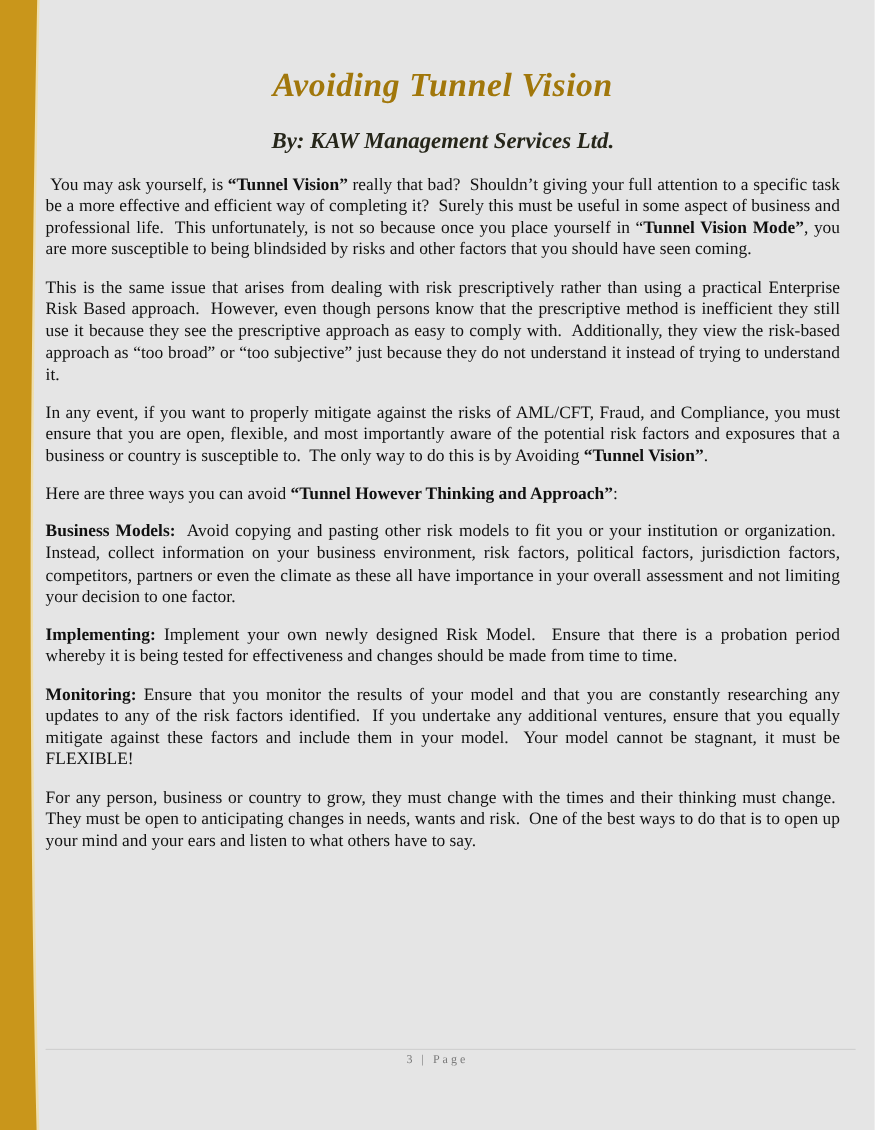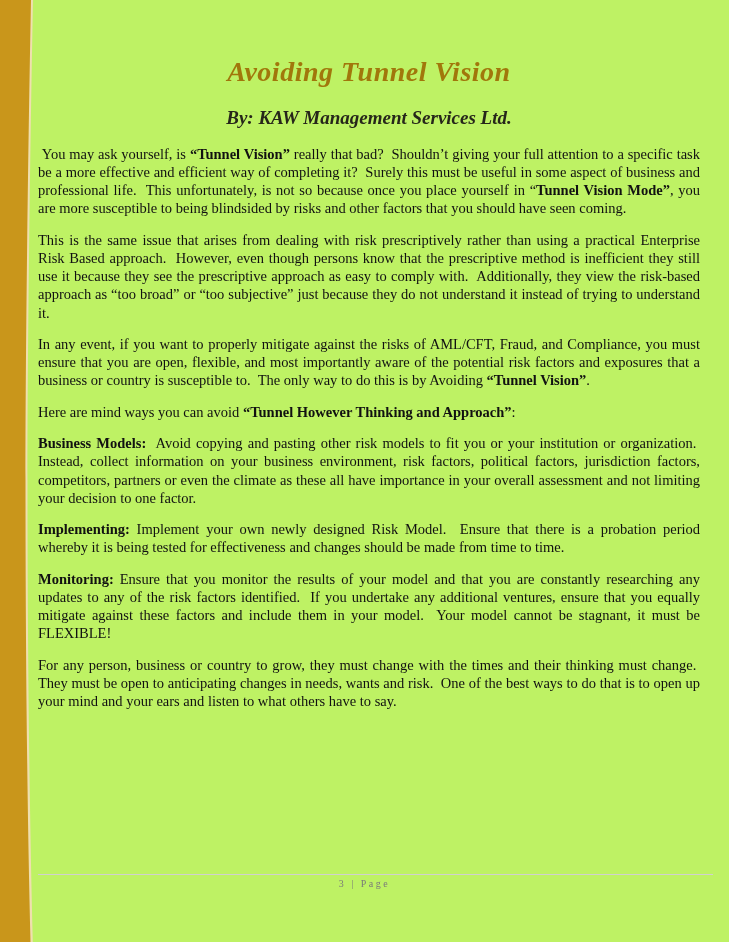--- a/index.html
+++ b/index.html
@@ -8,21 +8,21 @@
     width: 729px;
     height: 942px;
     background: #FFFFFF;
     overflow: hidden;
     font-family: "Liberation Serif", serif;
   }
   .page {
     position: relative;
     width: 729px;
     height: 942px;
-    background: #bef264;
+    background: #e5e5e5;
   }
   .accent-band {
     position: absolute;
     left: 0; top: 0;
     width: 40px; height: 942px;
     pointer-events: none;
   }
   .content {
     position: absolute;
     left: 38px;
@@ -82,21 +82,21 @@
     <path d="M0,0 L31,0 C28,150 25.5,350 25.5,480 C25.5,640 27,800 30.5,942 L0,942 Z" fill="#C9961B"></path>
   </svg>
 
   <div class="content">
     <h1 class="doc-title">Avoiding Tunnel Vision</h1>
     <h2 class="doc-byline">By: KAW Management Services Ltd.</h2>
     <main class="body-text">
         <p class="para"><span>&nbsp;You may ask yourself, is </span><span class="bold">“Tunnel Vision”</span><span> really that bad?&nbsp; Shouldn’t giving your full attention to a specific task be a more effective and efficient way of completing it?&nbsp; Surely this must be useful in some aspect of business and professional life.&nbsp; This unfortunately, is not so because once you place yourself in “</span><span class="bold">Tunnel Vision Mode”</span><span>, you are more susceptible to being blindsided by risks and other factors that you should have seen coming.</span></p>
         <p class="para"><span>This is the same issue that arises from dealing with risk prescriptively rather than using a practical Enterprise Risk Based approach.&nbsp; However, even though persons know that the prescriptive method is inefficient they still use it because they see the prescriptive approach as easy to comply with.&nbsp; Additionally, they view the risk-based approach as “too broad” or “too subjective” just because they do not understand it instead of trying to understand it.</span></p>
         <p class="para"><span>In any event, if you want to properly mitigate against the risks of AML/CFT, Fraud, and Compliance, you must ensure that you are open, flexible, and most importantly aware of the potential risk factors and exposures that a business or country is susceptible to.&nbsp; The only way to do this is by Avoiding </span><span class="bold">“Tunnel Vision”</span><span>.</span></p>
-        <p class="para"><span>Here are mind ways you can avoid </span><span class="bold">“Tunnel However Thinking and Approach”</span><span>:</span></p>
+        <p class="para"><span>Here are three ways you can avoid </span><span class="bold">“Tunnel However Thinking and Approach”</span><span>:</span></p>
         <p class="para"><span class="bold">Business Models:</span><span>&nbsp; Avoid copying and pasting other risk models to fit you or your institution or organization.&nbsp; Instead, collect information on your business environment, risk factors, political factors, jurisdiction factors, competitors, partners or even the climate as these all have importance in your overall assessment and not limiting your decision to one factor.</span></p>
         <p class="para"><span class="bold">Implementing:</span><span> Implement your own newly designed Risk Model.&nbsp; Ensure that there is a probation period whereby it is being tested for effectiveness and changes should be made from time to time.</span></p>
         <p class="para"><span class="bold">Monitoring:</span><span> Ensure that you monitor the results of your model and that you are constantly researching any updates to any of the risk factors identified.&nbsp; If you undertake any additional ventures, ensure that you equally mitigate against these factors and include them in your model.&nbsp; Your model cannot be stagnant, it must be FLEXIBLE!</span></p>
         <p class="para"><span>For any person, business or country to grow, they must change with the times and their thinking must change.&nbsp; They must be open to anticipating changes in needs, wants and risk.&nbsp; One of the best ways to do that is to open up your mind and your ears and listen to what others have to say.</span></p>
       </main>
   </div>
 
   <div class="footer">
     <div class="footer-text">
       <span>3</span>

